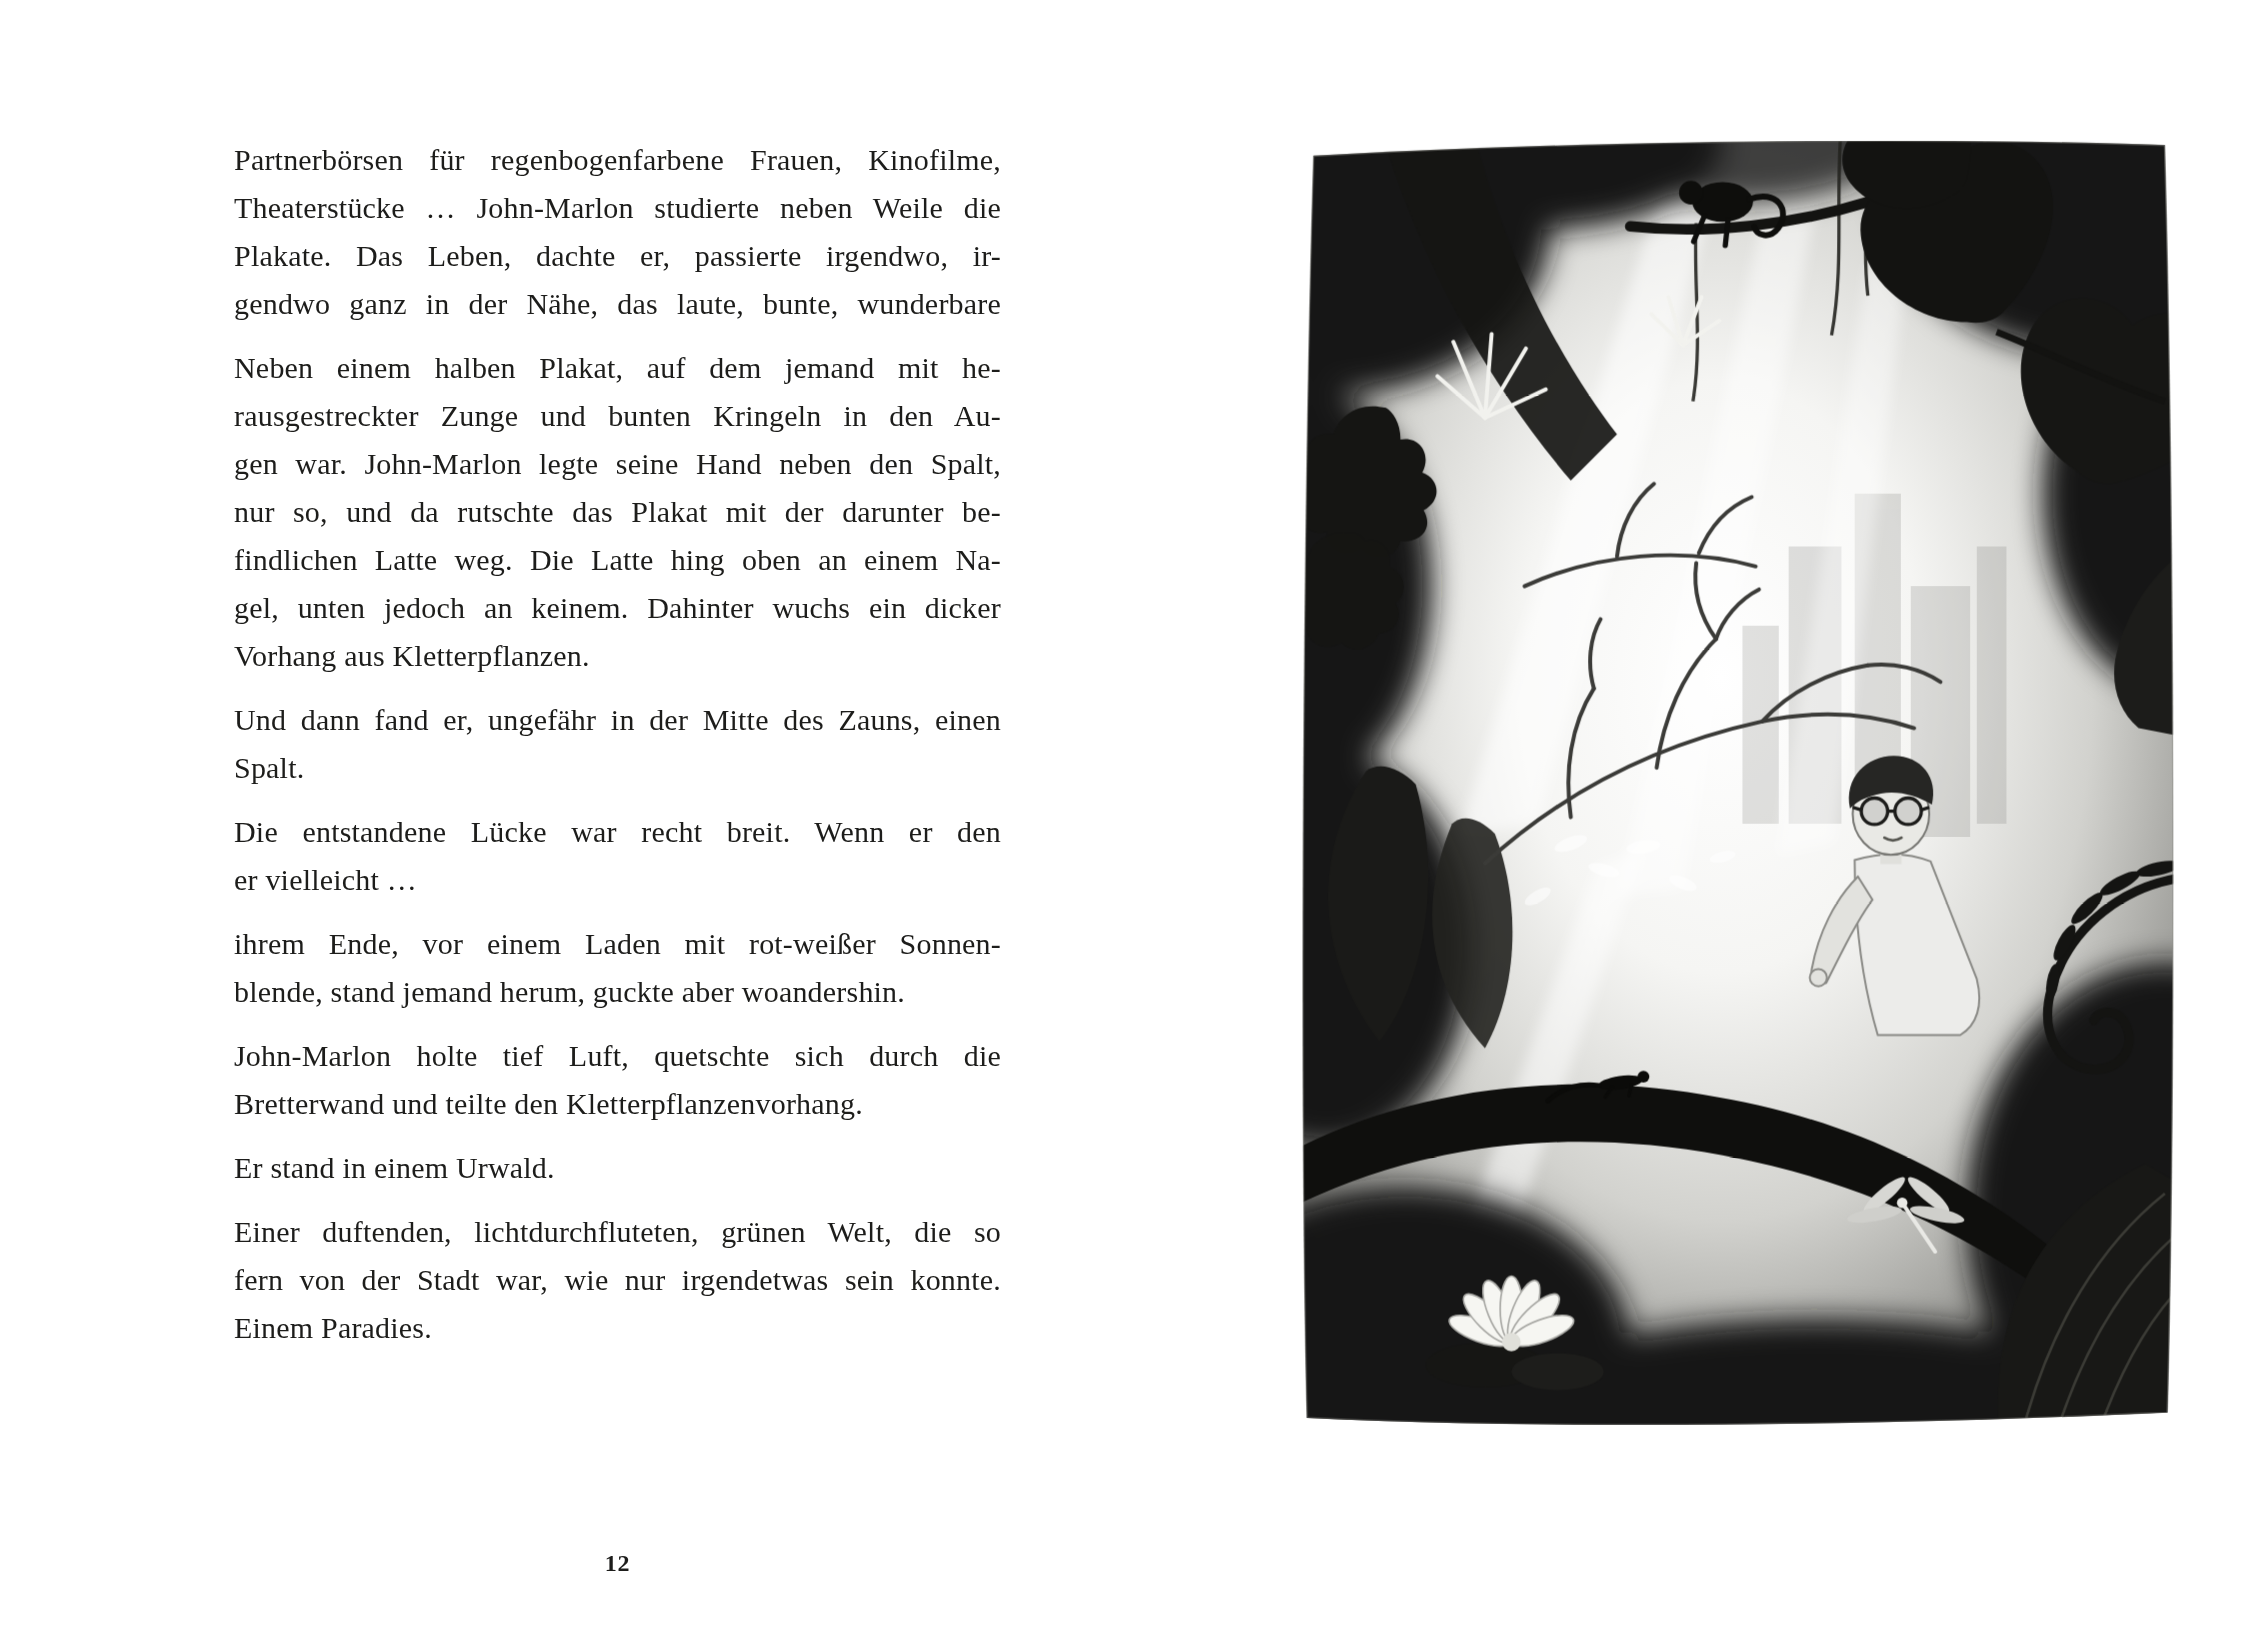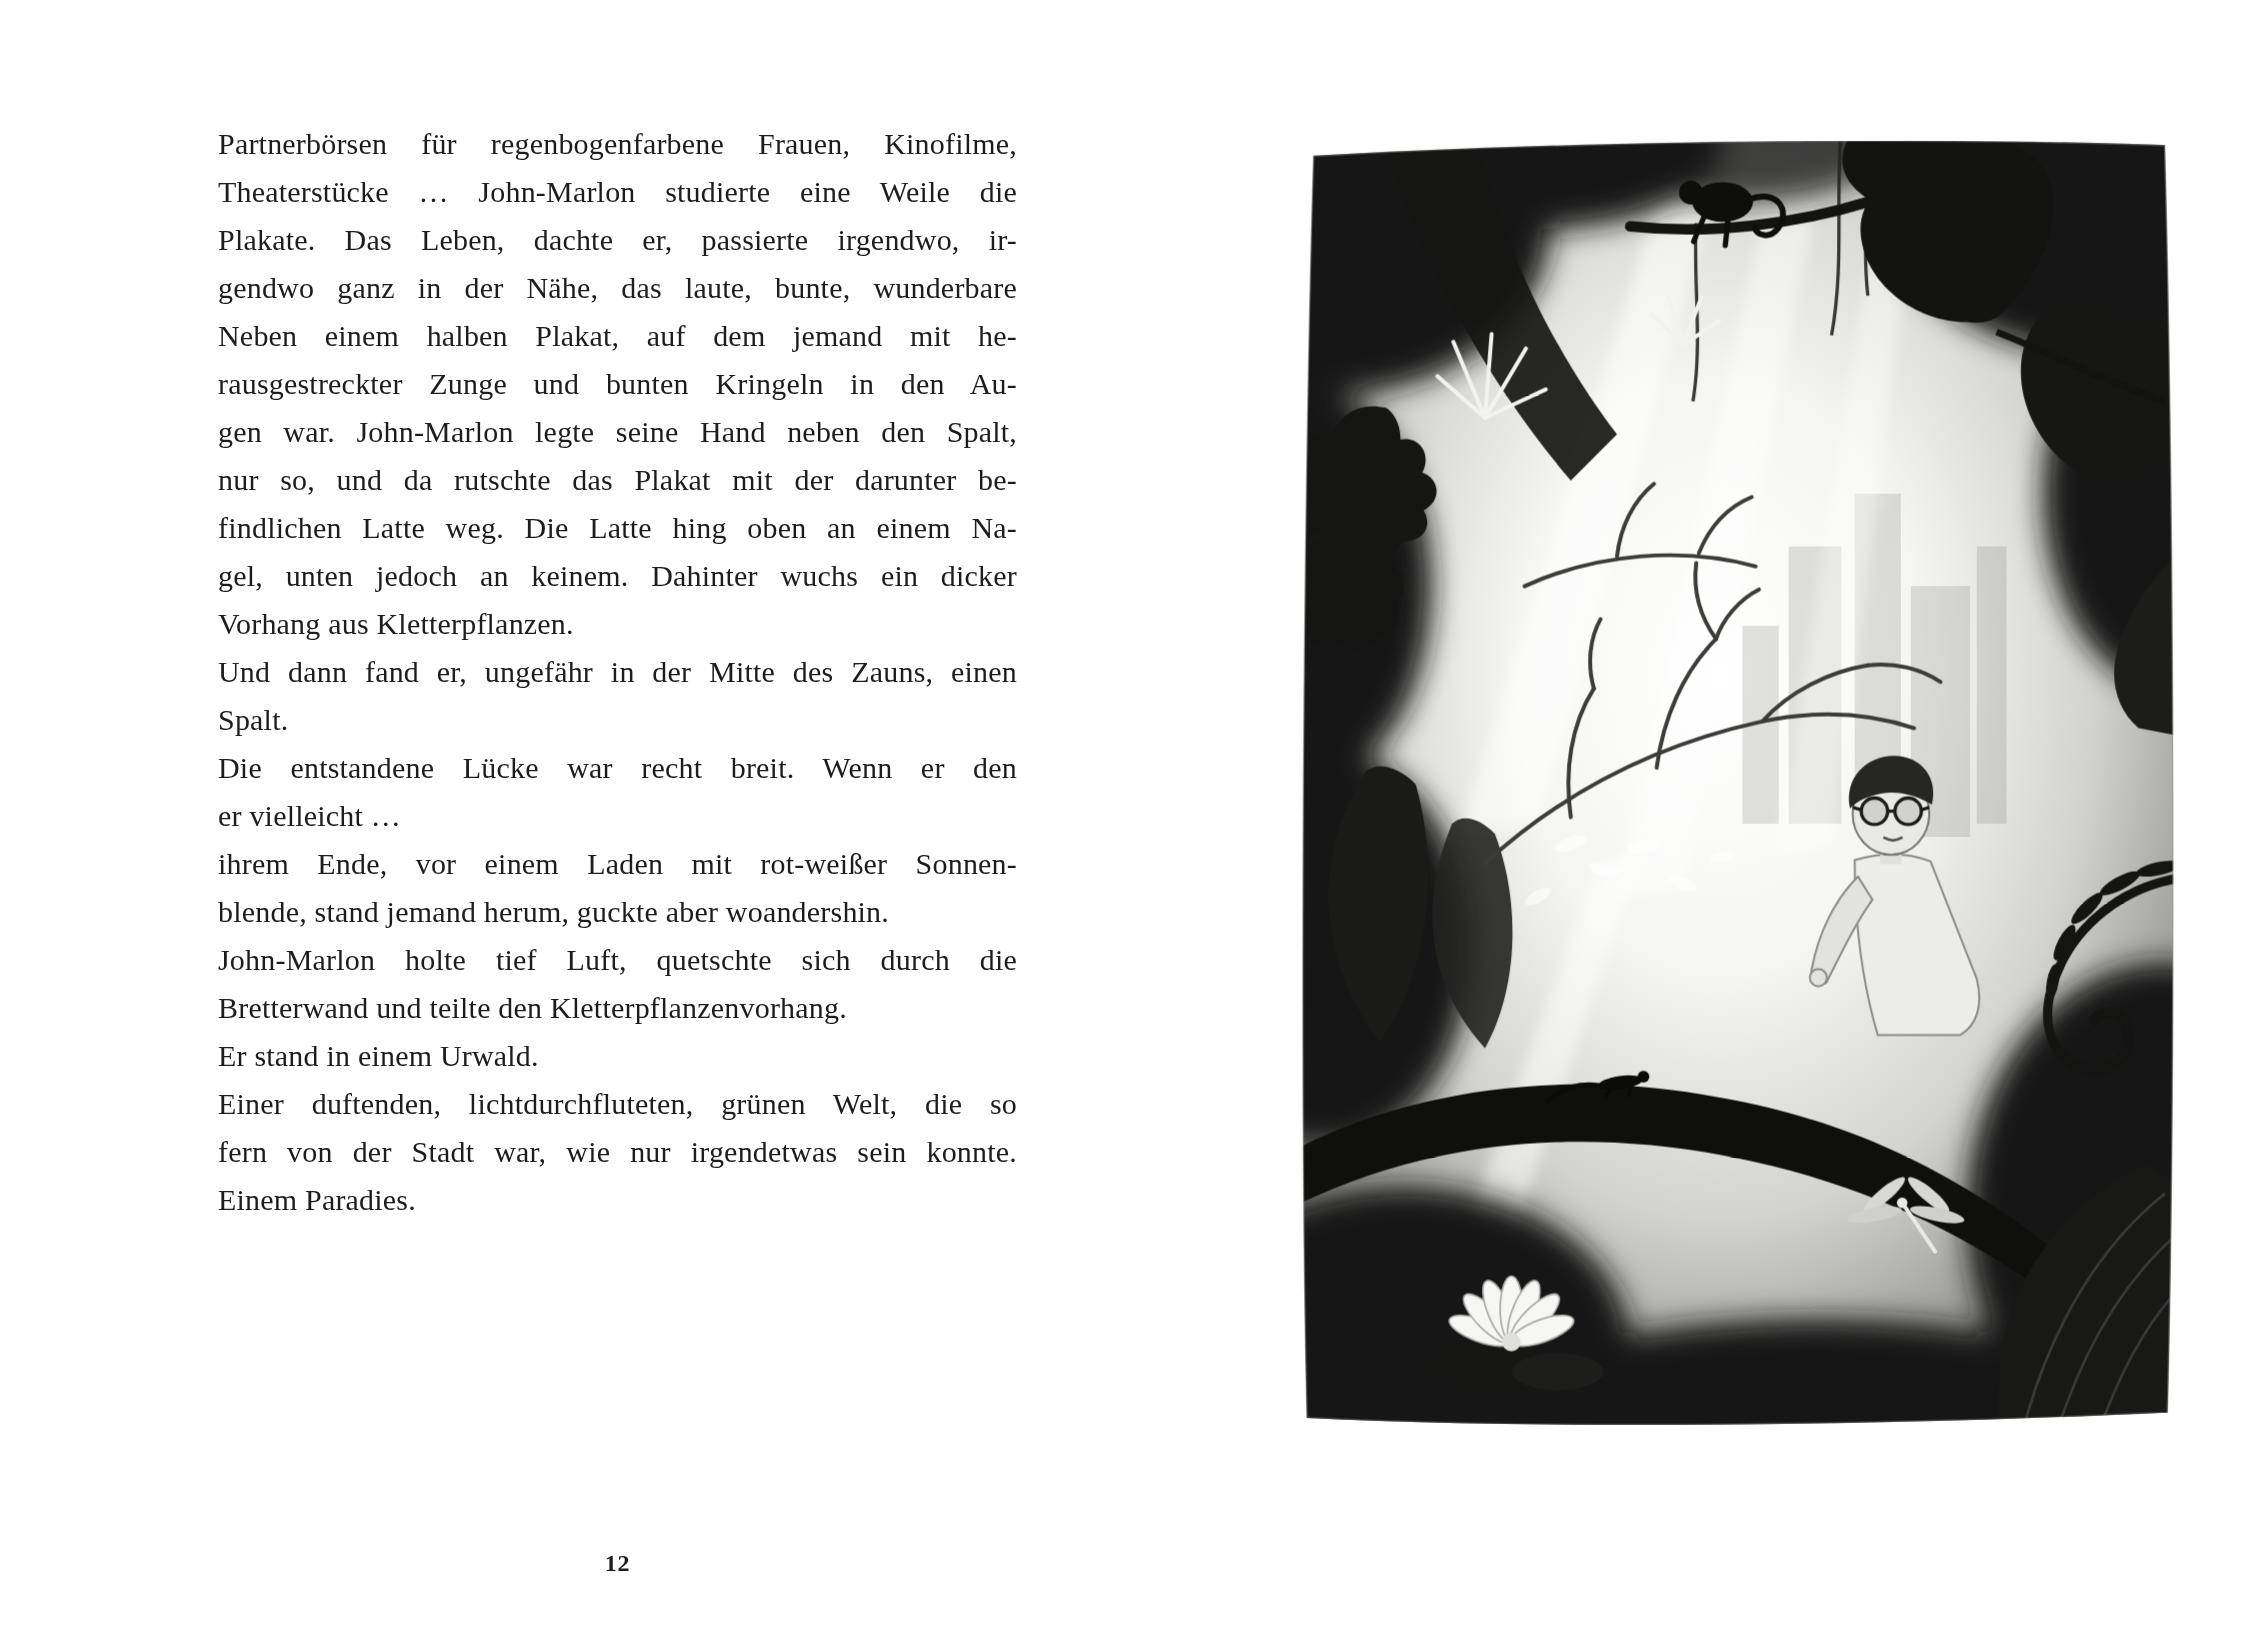--- a/index.html
+++ b/index.html
@@ -10,21 +10,21 @@
     font-family:"Liberation Serif", serif;
     color:#1d1d1b;
     overflow:hidden;
   }
   .left-page { position:absolute; left:0; top:0; width:1130px; height:1637px; }
   .right-page { position:absolute; left:1130px; top:0; width:1131px; height:1637px; }
 
   .text-block {
     position:absolute; left:218px; top:120px; width:799px;
   }
-  .paragraph { margin:0; }
+  .paragraph { margin:16px; }
   .line {
     font-size:30px;
     line-height:48px;
     letter-spacing:0.2px;
     text-align:justify;
     text-align-last:justify;
     white-space:nowrap; 
   }
   .line.last { text-align-last:left; }
 
@@ -41,21 +41,21 @@
   }
   .illustration svg { display:block; width:100%; height:100%; }
 </style>
 </head>
 <body>
 
 <div class="left-page">
   <div class="text-block">
       <div class="paragraph">
         <div class="line">Partnerbörsen für regenbogenfarbene Frauen, Kinofilme,</div>
-        <div class="line">Theaterstücke … John-Marlon studierte eine Weile die</div>
+        <div class="line">Theaterstücke … John-Marlon studierte neben Weile die</div>
         <div class="line">Plakate. Das Leben, dachte er, passierte irgendwo, ir-</div>
         <div class="line">gendwo ganz in der Nähe, das laute, bunte, wunderbare</div>
       </div>
       <div class="paragraph">
         <div class="line">Neben einem halben Plakat, auf dem jemand mit he-</div>
         <div class="line">rausgestreckter Zunge und bunten Kringeln in den Au-</div>
         <div class="line">gen war. John-Marlon legte seine Hand neben den Spalt,</div>
         <div class="line">nur so, und da rutschte das Plakat mit der darunter be-</div>
         <div class="line">findlichen Latte weg. Die Latte hing oben an einem Na-</div>
         <div class="line">gel, unten jedoch an keinem. Dahinter wuchs ein dicker</div>

